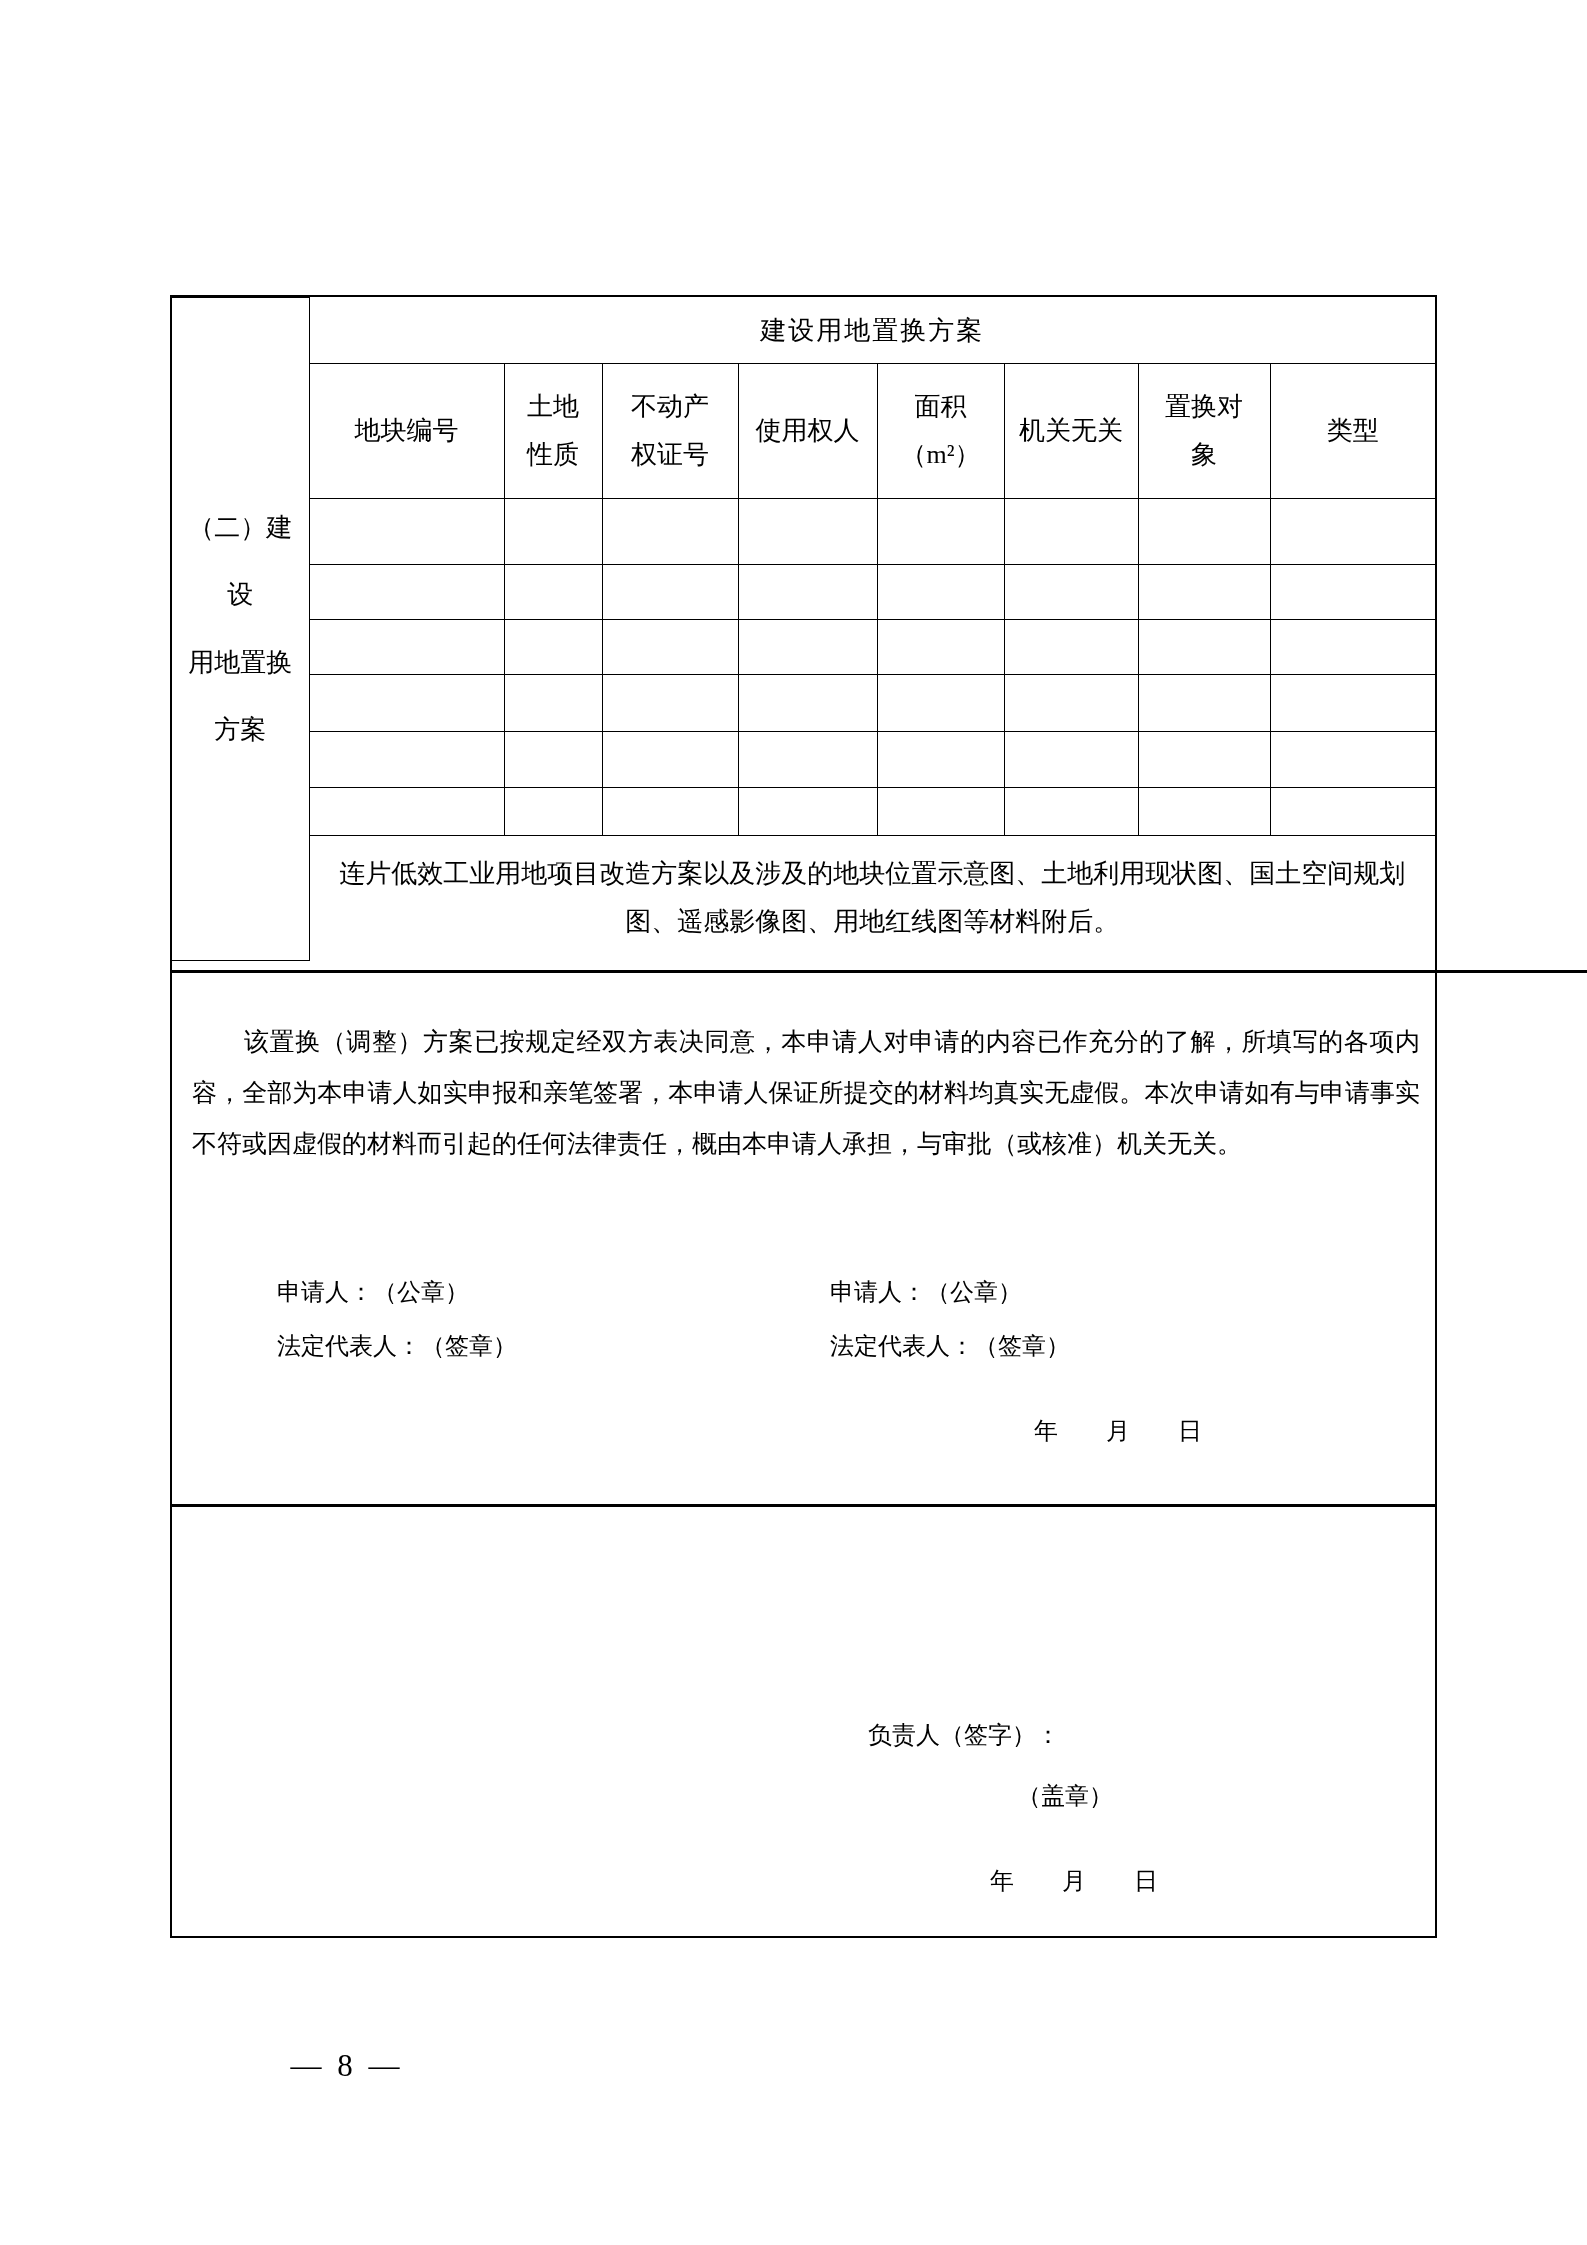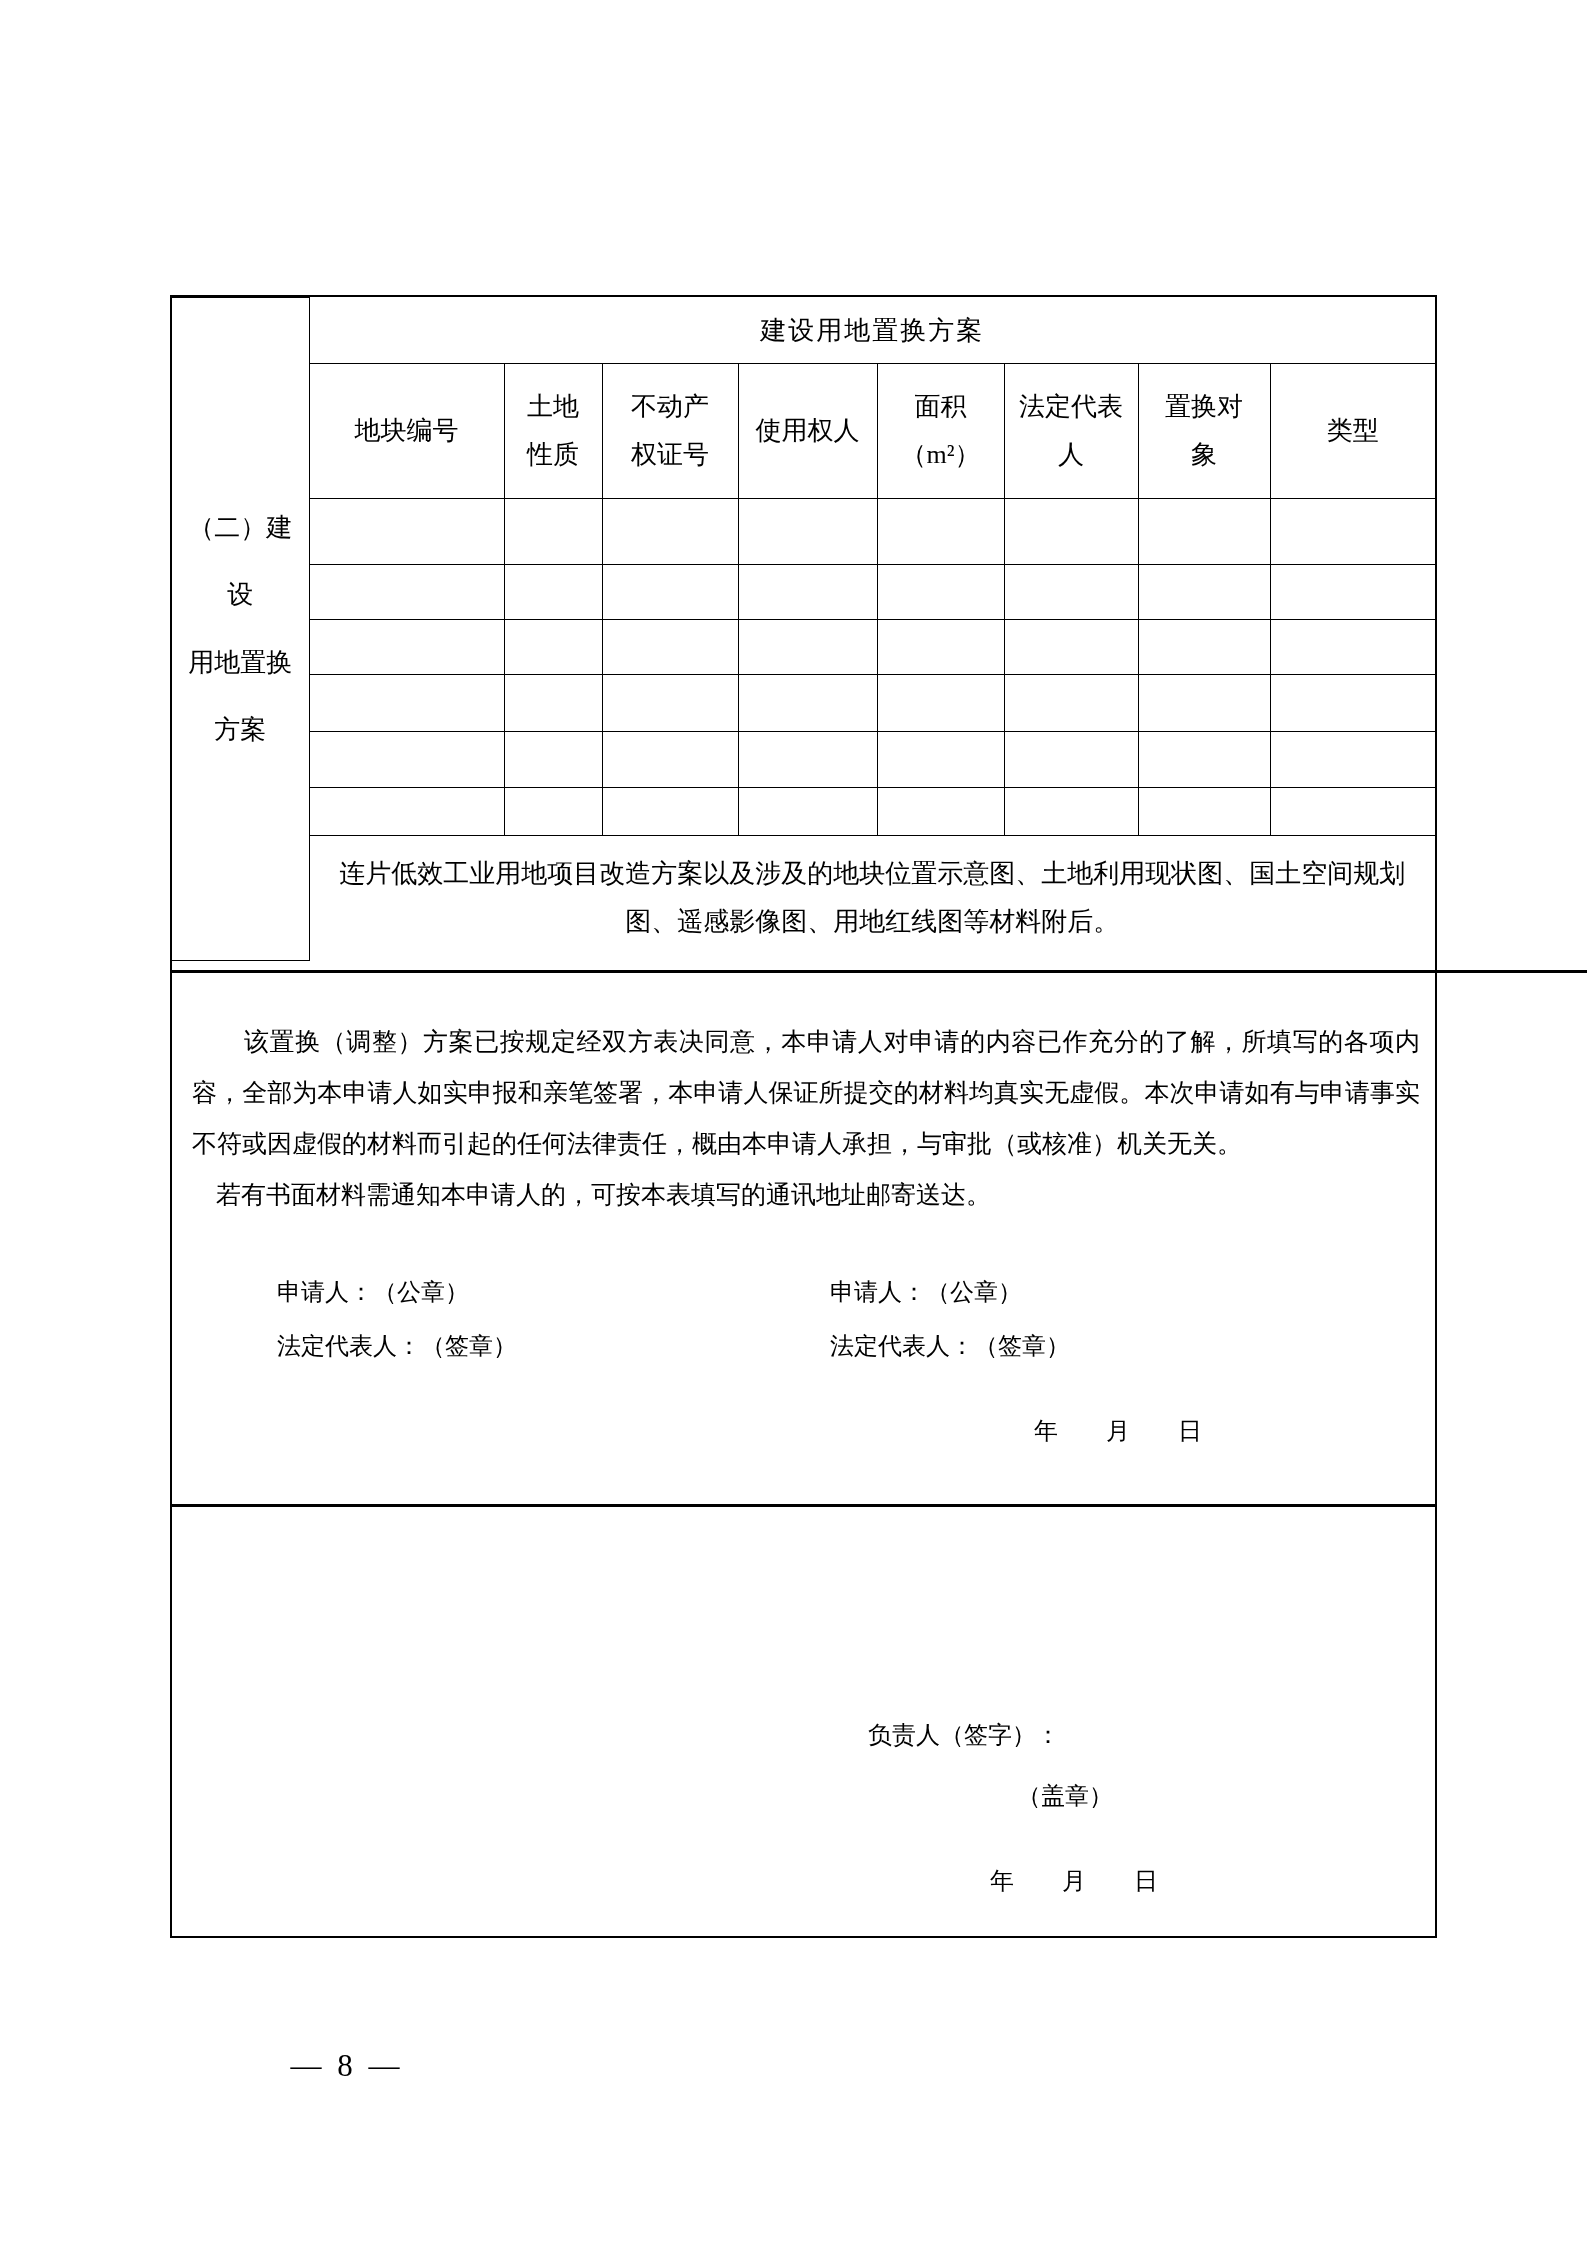--- a/index.html
+++ b/index.html
@@ -156,21 +156,21 @@
       </tr>
       <tr style="height:135px">
         <td class="col-header">地块编号</td>
         <td class="col-header">土地
 性质</td>
         <td class="col-header">不动产
 权证号</td>
         <td class="col-header">使用权人</td>
         <td class="col-header">面积
 （m²）</td>
-        <td class="col-header">法定代表人</td>
+        <td class="col-header">机关无关</td>
         <td class="col-header">置换对象</td>
         <td class="col-header no-right">类型</td>
       </tr>
       <tr style="height:66px">
         <td></td>
             <td></td>
         <td></td>
             <td></td>
         <td></td>
             <td></td>
@@ -228,21 +228,20 @@
             <td class="no-right"></td>
       </tr>
       <tr style="height:119px">
         <td colspan="8" class="note-cell">连片低效工业用地项目改造方案以及涉及的地块位置示意图、土地利用现状图、国土空间规划图、遥感影像图、用地红线图等材料附后。</td>
       </tr>
     </tbody>
       </table>
 
     <div class="sec2">
       <div class="decl-para p1">该置换（调整）方案已按规定经双方表决同意，本申请人对申请的内容已作充分的了解，所填写的各项内容，全部为本申请人如实申报和亲笔签署，本申请人保证所提交的材料均真实无虚假。本次申请如有与申请事实不符或因虚假的材料而引起的任何法律责任，概由本申请人承担，与审批（或核准）机关无关。</div>
-      <div class="decl-para p2">若有书面材料需通知本申请人的，可按本表填写的通讯地址邮寄送达。</div>
 
       <div class="sig-label" style="left:105px; top:303px;">申请人：（公章）</div>
       <div class="sig-label" style="left:658px; top:303px;">申请人：（公章）</div>
 
       <div class="sig-label" style="left:105px; top:357px;">法定代表人：（签章）</div>
       <div class="sig-label" style="left:658px; top:357px;">法定代表人：（签章）</div>
 
       <div class="sig-label" style="left:862px; top:442px;">年　　月　　日</div>
     </div>
 

